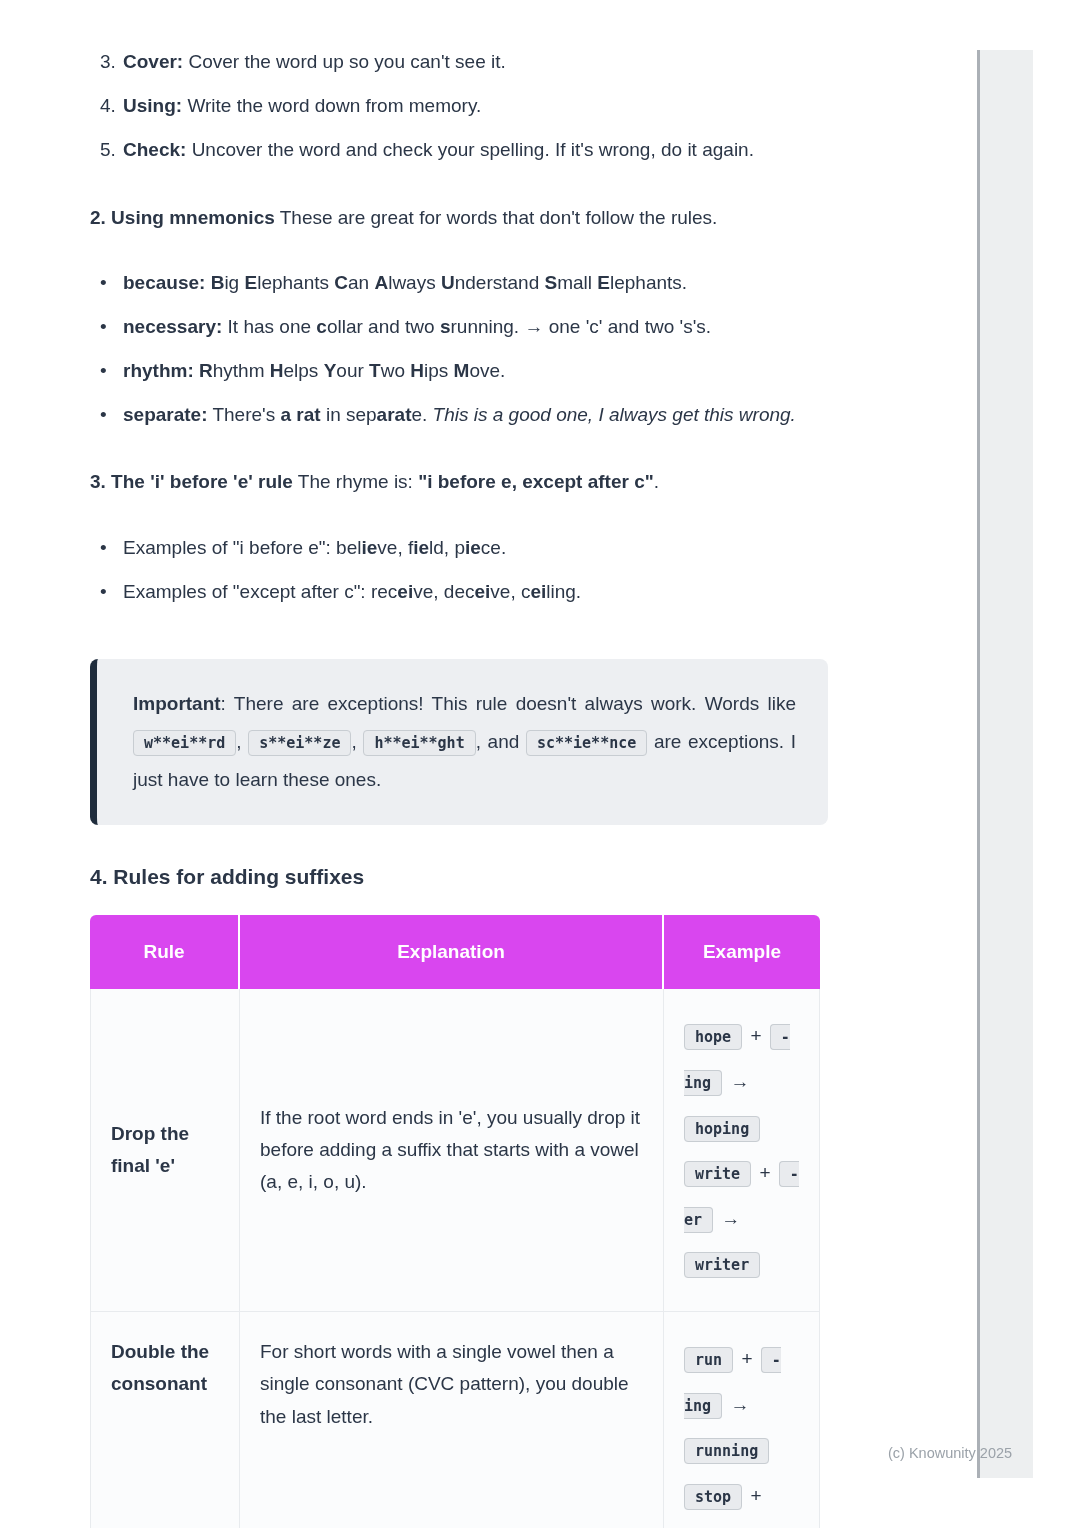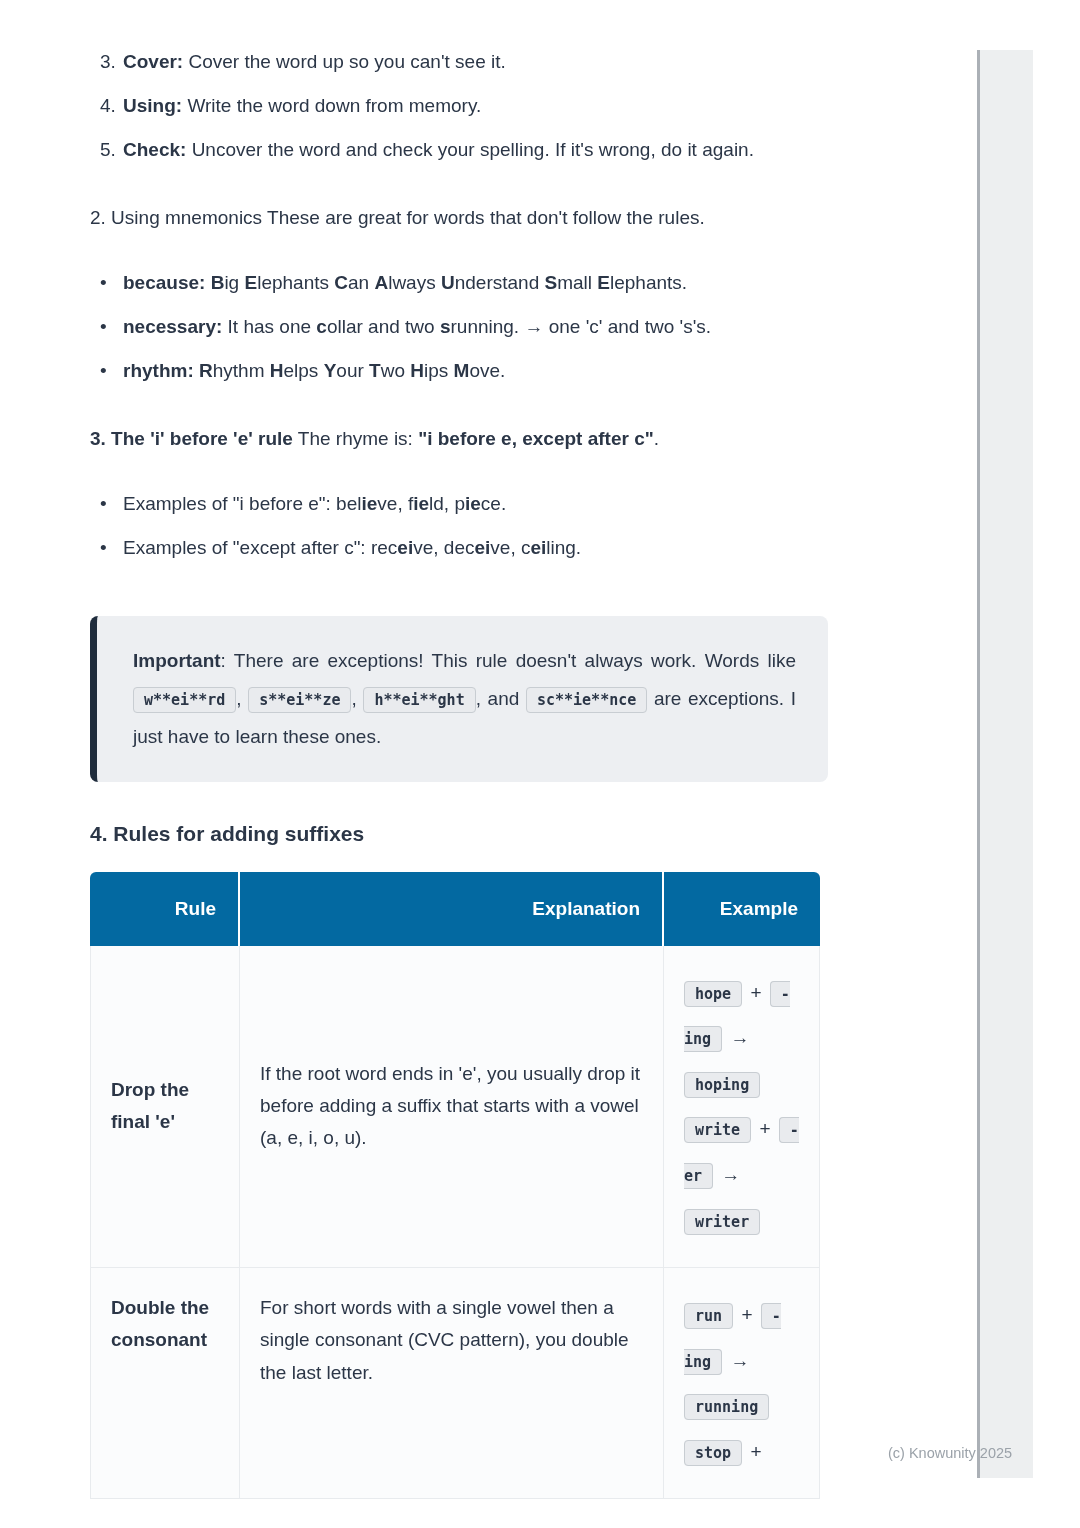--- a/index.html
+++ b/index.html
@@ -49,25 +49,25 @@
   
   .h4 { margin-top:40px; font-size:21px; font-weight:700; }
   
   table.suffix-table {
     margin-top:26px;
     width:730px;
     border-collapse:separate;
     border-spacing:0;
   }
   table.suffix-table th {
-    background:#0369a1;
+    background:#d946ef;
     color:#ffffff;
     font-size:19px;
     font-weight:700;
-    text-align:right;
+    text-align:center;
     padding:26px 22px;
     border-right:2px solid #ffffff;
     margin-left:24px;
   }
   table.suffix-table th:first-child { border-top-left-radius:6px; width:150px; }
   table.suffix-table th:nth-child(2) { width:424px; }
   table.suffix-table th:last-child { border-top-right-radius:6px; border-right:none; width:156px; }
   table.suffix-table td {
     background:#fbfcfd;
     border-right:1px solid #e8ebee;
@@ -116,33 +116,37 @@
     <div class="li-row">
       <span class="li-marker">4.</span>
       <span class="li-body"><span style="font-weight: 700;">Using:</span><span> Write the word down from memory.</span></span>
     </div>
     <div class="li-row">
       <span class="li-marker">5.</span>
       <span class="li-body"><span style="font-weight: 700;">Check:</span><span> Uncover the word and check your spelling. If it's wrong, do it again.</span></span>
     </div>
   </div>
 
-  <p class="para"><span style="font-weight: 400;">2. Using mnemonics</span><span> These are great for words that don't follow the rules.</span></p>
+  <p class="para"><span style="font-weight: 700;">2. Using mnemonics</span><span> These are great for words that don't follow the rules.</span></p>
   <div class="list-block">
     <div class="li-row">
       <span class="li-marker dot-marker"></span>
       <span class="li-body"><span style="font-weight: 700;">because:</span><span> </span><span style="font-weight: 700;">B</span><span>ig </span><span style="font-weight: 700;">E</span><span>lephants </span><span style="font-weight: 700;">C</span><span>an </span><span style="font-weight: 700;">A</span><span>lways </span><span style="font-weight: 700;">U</span><span>nderstand </span><span style="font-weight: 700;">S</span><span>mall </span><span style="font-weight: 700;">E</span><span>lephants.</span></span>
     </div>
     <div class="li-row">
       <span class="li-marker dot-marker"></span>
       <span class="li-body"><span style="font-weight: 700;">necessary:</span><span> It has one </span><span style="font-weight: 700;">c</span><span>ollar and two </span><span style="font-weight: 700;">s</span><span>running. → one 'c' and two 's's.</span></span>
     </div>
     <div class="li-row">
       <span class="li-marker dot-marker"></span>
       <span class="li-body"><span style="font-weight: 700;">rhythm:</span><span> </span><span style="font-weight: 700;">R</span><span>hythm </span><span style="font-weight: 700;">H</span><span>elps </span><span style="font-weight: 700;">Y</span><span>our </span><span style="font-weight: 700;">T</span><span>wo </span><span style="font-weight: 700;">H</span><span>ips </span><span style="font-weight: 700;">M</span><span>ove.</span></span>
+    </div>
+    <div class="li-row">
+      <span class="li-marker dot-marker"></span>
+      <span class="li-body"><span style="font-weight: 700;">separate:</span><span> There's </span><span style="font-weight: 700;">a rat</span><span> in sep</span><span style="font-weight: 700;">arat</span><span>e. </span><span style="font-style: italic;">This is a good one, I always get this wrong.</span></span>
     </div>
   </div>
 
   <p class="para"><span style="font-weight: 700;">3. The 'i' before 'e' rule</span><span> The rhyme is: </span><span style="font-weight: 700;">"i before e, except after c"</span><span>.</span></p>
   <div class="list-block">
     <div class="li-row">
       <span class="li-marker dot-marker"></span>
       <span class="li-body"><span>Examples of "i before e": bel</span><span style="font-weight: 700;">ie</span><span>ve, f</span><span style="font-weight: 700;">ie</span><span>ld, p</span><span style="font-weight: 700;">ie</span><span>ce.</span></span>
     </div>
     <div class="li-row">

